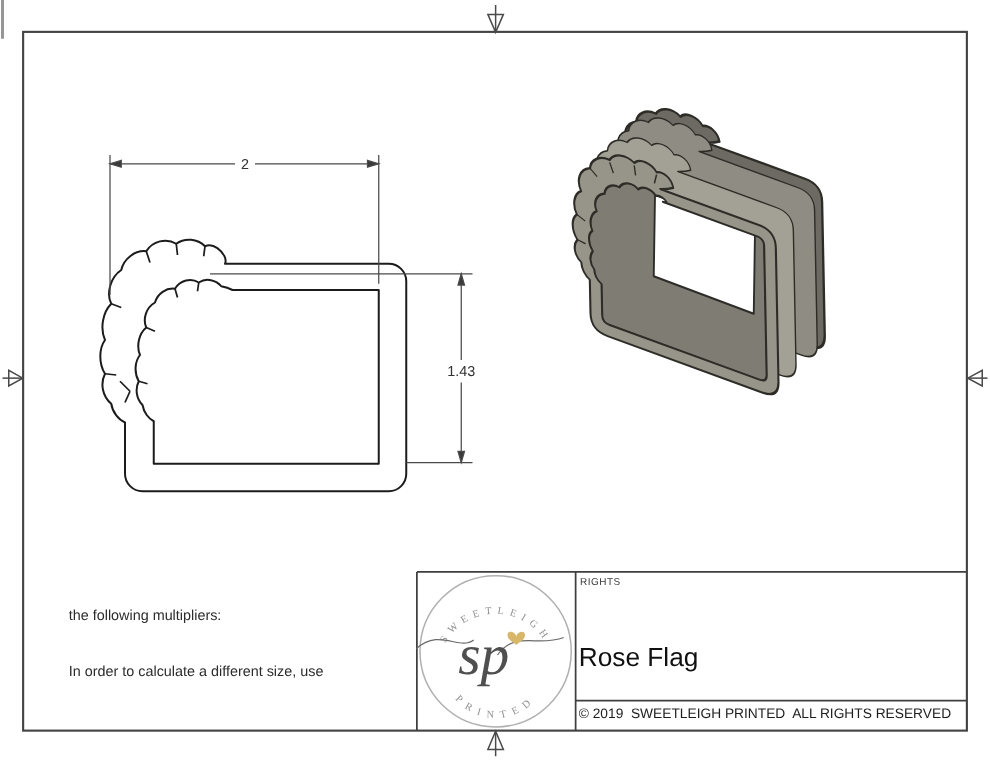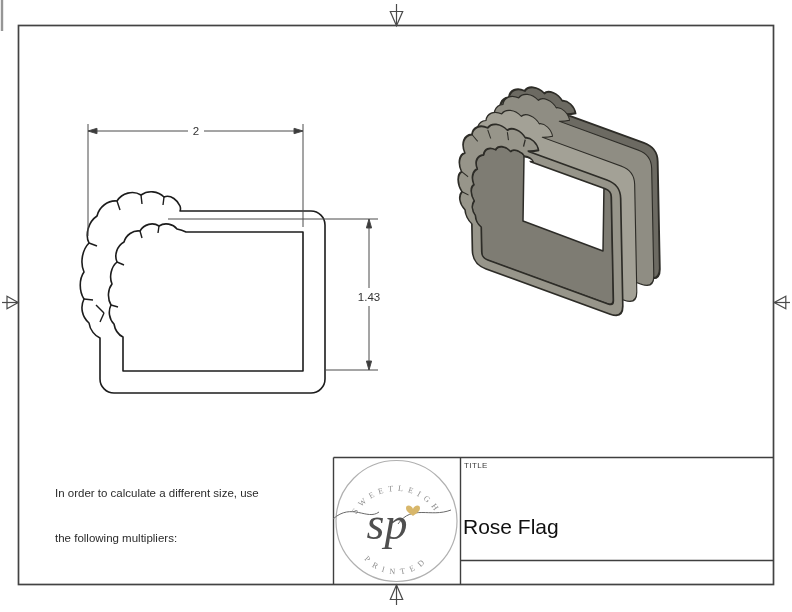--- a/index.html
+++ b/index.html
@@ -151,27 +151,28 @@
         <textPath href="#lg-arc-bot" startOffset="50%" text-anchor="middle">PRINTED</textPath>
       </text>
       <path d="M333,519 C352,502 367,521 379,512" fill="none" stroke="#6a6a6a" stroke-width="1"></path>
       <path d="M398,524 C412,504 430,518 451,510" fill="none" stroke="#6a6a6a" stroke-width="1"></path>
       <text x="387" y="539" text-anchor="middle" font-family="Liberation Serif, serif" font-style="italic" font-size="46" fill="#4f4f4f">sp</text>
       <path transform="translate(413,506)" fill="#d8b76b" d="M0,3 C1,-1 7,-2 7,2 C7,6 2,8 0,10 C-2,8 -7,6 -7,2 C-7,-2 -1,-1 0,3 Z"></path>
     </g>
   </svg>
 
   <div id="instructions" class="abs">
+    <div>the following multipliers:</div>
     <div>In order to calculate a different size, use</div>
-    <div>the following multipliers:</div>
     <div class="gap"></div>
     
     
     
     
     
     
   </div>
 
-  <div id="title-label" class="abs">TITLE</div>
+  <div id="title-label" class="abs">RIGHTS</div>
   <div id="title-text" class="abs">Rose Flag</div>
+  <div id="copyright" class="abs">© 2019  SWEETLEIGH PRINTED  ALL RIGHTS RESERVED</div>
 
 </div>
 
 </body></html>

